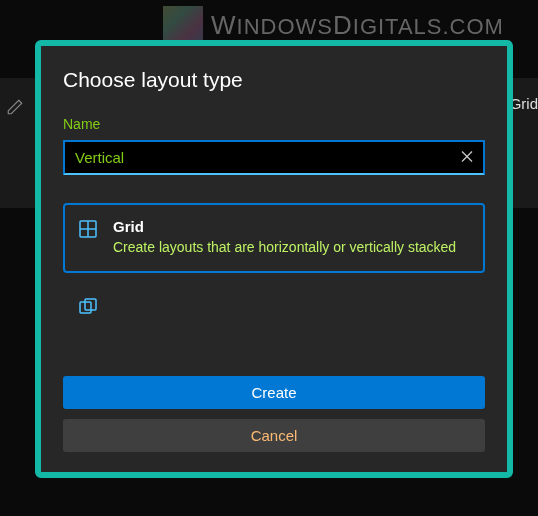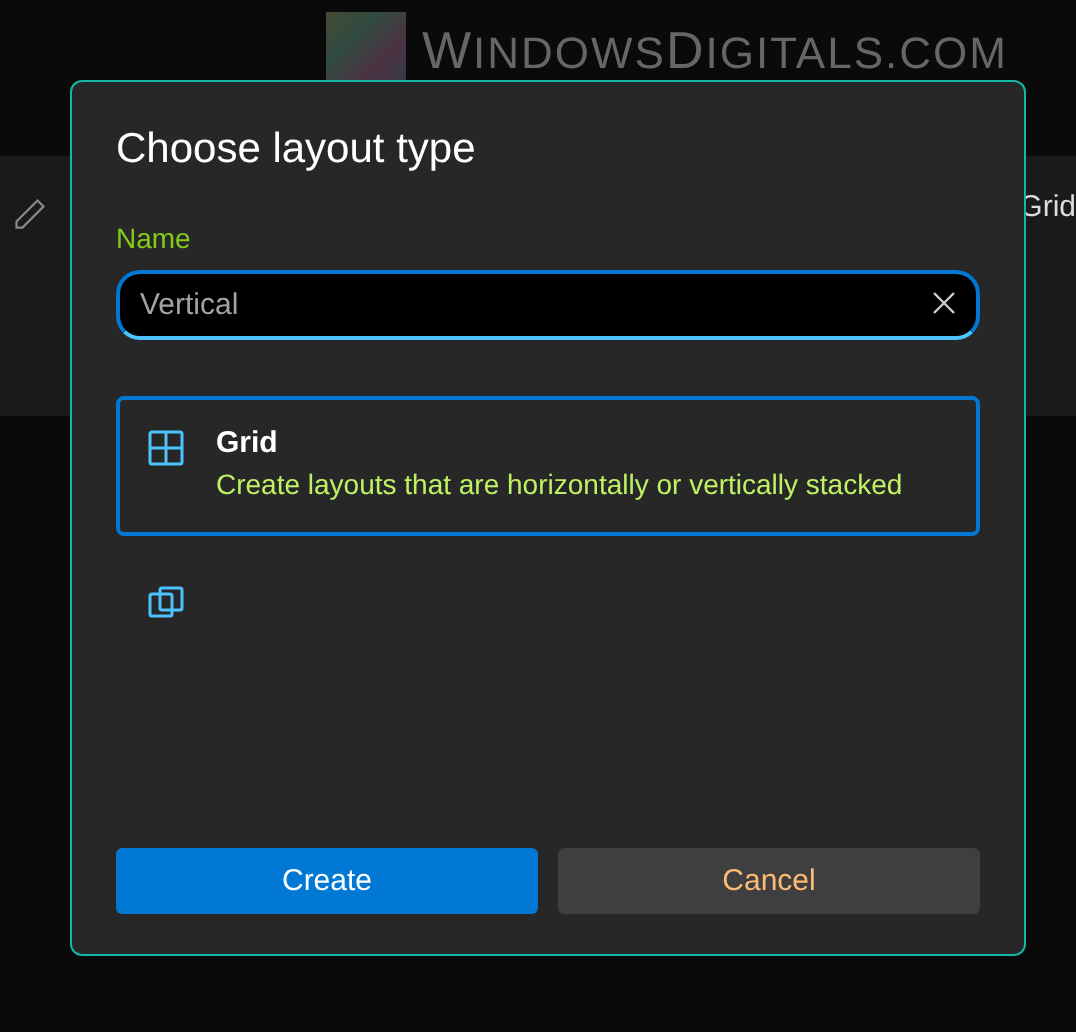--- a/index.html
+++ b/index.html
@@ -78,21 +78,21 @@
       color: #ddd;
       font-size: 15px;
     }
     .dialog {
       position: absolute;
       top: 40px;
       left: 35px;
       width: 478px;
       height: 438px;
       background: #272727;
-      border: 1px solid #14b8a6;
+      border: 6px solid #14b8a6;
       border-radius: 6px;
       padding: 22px 22px 20px 22px;
       display: flex;
       flex-direction: column;
     }
     .dialog-title {
       color: #fff;
       font-size: 21px;
       font-weight: 400;
       margin-bottom: 24px;
@@ -104,25 +104,25 @@
     }
     .input-wrap {
       position: relative;
       margin-bottom: 28px;
     }
     .text-input {
       width: 100%;
       background: #000;
       border: 2px solid #0078d4;
       border-bottom: 2px solid #4cc2ff;
-      color: #a3a3a3;
+      color: #84cc16;
       padding: 7px 36px 7px 10px;
       font-size: 15px;
       font-family: inherit;
-      border-radius: 12px;
+      border-radius: 1px;
       outline: none;
     }
     .clear-btn {
       position: absolute;
       right: 8px;
       top: 50%;
       transform: translateY(-50%);
       color: #ccc;
       background: none;
       border: none;
@@ -161,20 +161,21 @@
     .option-desc {
       color: #bef264;
       font-size: 14px;
     }
     .spacer {
       flex: 1;
     }
     .button-row {
       display: flex;
       gap: 10px;
+      flex-direction: column;
     }
     .btn {
       flex: 1;
       padding: 8px 0;
       font-size: 15px;
       border: none;
       border-radius: 3px;
       cursor: pointer;
       font-family: inherit;
     }

